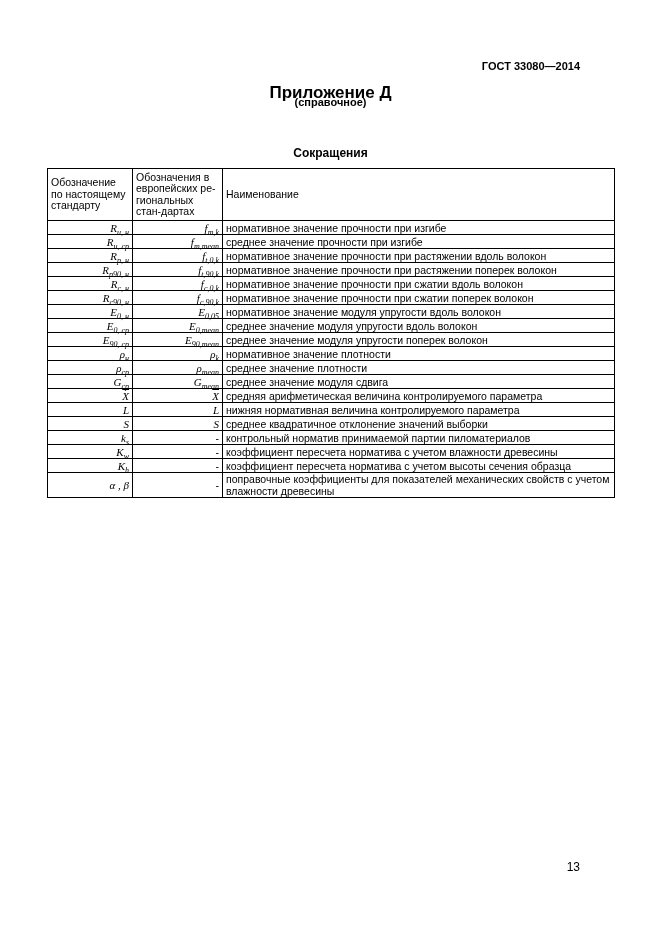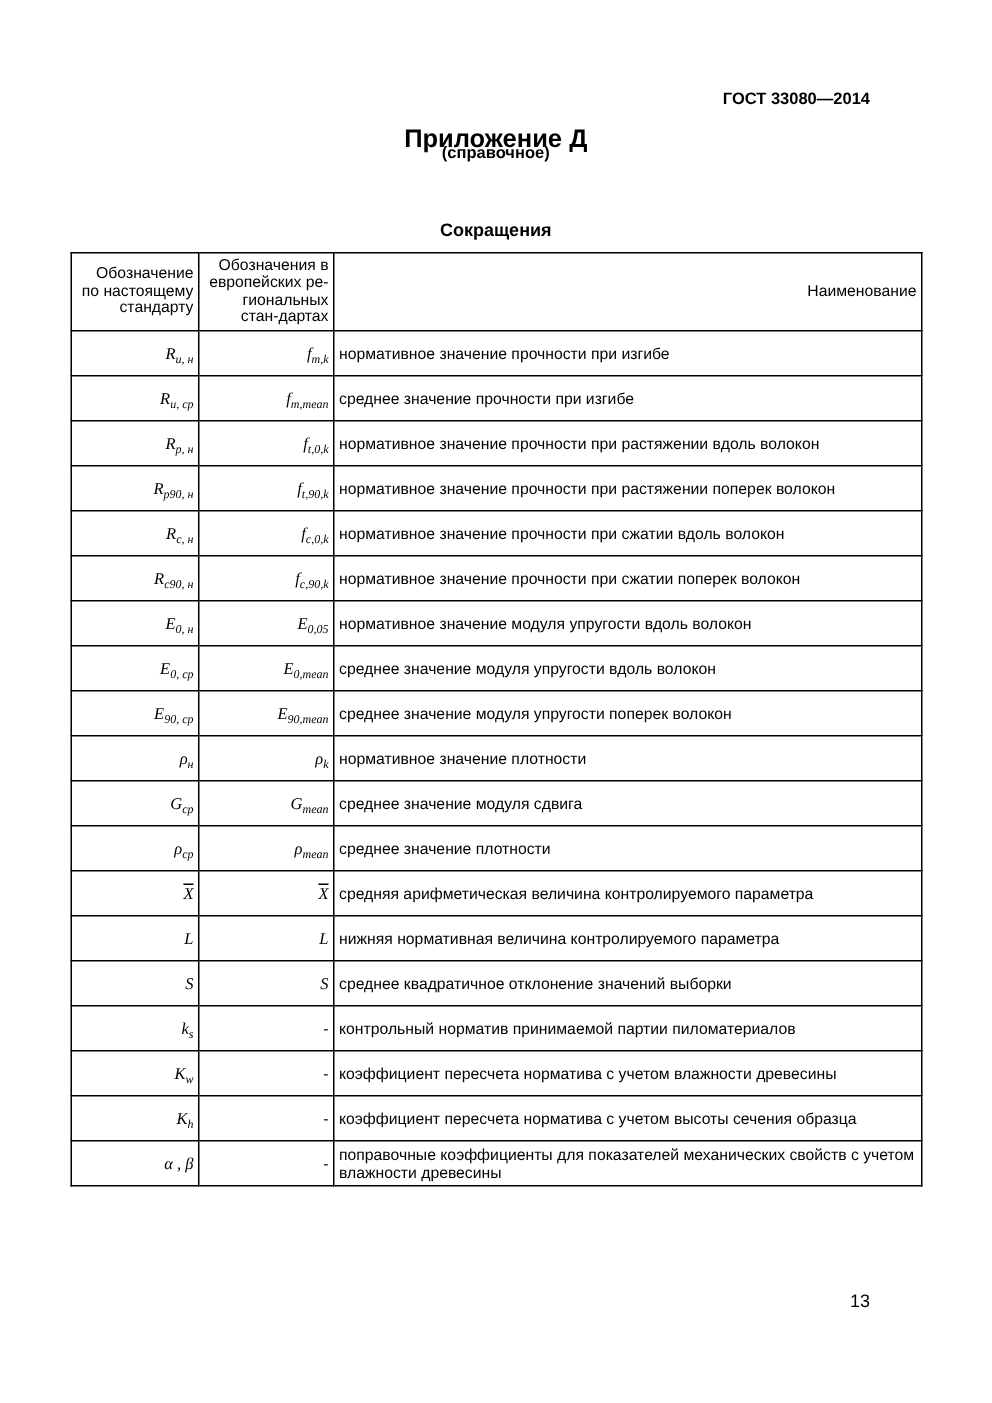--- a/index.html
+++ b/index.html
@@ -21,37 +21,37 @@
   .section-title    { top:146px; font-size:12px; font-weight:bold; }
   table.abbr {
     position:absolute; left:47px; top:168px; width:567px;
     border-collapse:collapse; table-layout:fixed;
     font-size:10.5px; line-height:12px;
   }
   table.abbr th, table.abbr td {
     border:1px solid #000; padding:0 3px; vertical-align:middle;
   }
   table.abbr th {
-    font-weight:normal; text-align:right; height:52px;
+    font-weight:normal; text-align:left; height:52px;
     font-size:10.5px; line-height:11.5px; padding:2px 3px;
   }
   col.c1 { width:85px; }
   col.c2 { width:90px; }
   col.c3 { width:392px; }
   td.sym {
     text-align:right; height:13px;
     font-family:"Liberation Serif", serif; font-size:11px;
   }
   td.sym i { font-style:italic; }
   td.sym sub {
     font-style:italic; font-size:8px; vertical-align:sub; line-height:0;
   }
   td.sym .overline { text-decoration:overline; }
   td.sym.dash { font-family:"Liberation Sans", sans-serif; font-size:10.5px; }
-  td.name { text-align:left; height:30px; }
+  td.name { text-align:left; height:14px; }
   .page-number {
     position:absolute; top:860px; right:81px; font-size:12px;margin-left:16px;
   }
 </style>
 </head>
 <body>
 
 <div class="doc-number">ГОСТ 33080—2014</div>
 
 <div class="centered-block appendix-title">Приложение Д</div>
@@ -117,28 +117,28 @@
         <td class="sym"><i>E</i><sub>90, ср</sub></td>
         <td class="sym"><i>E</i><sub>90,mean</sub></td>
         <td class="name">среднее значение модуля упругости поперек волокон</td>
       </tr>
       <tr>
         <td class="sym"><i>ρ</i><sub>н</sub></td>
         <td class="sym"><i>ρ</i><sub>k</sub></td>
         <td class="name">нормативное значение плотности</td>
       </tr>
       <tr>
+        <td class="sym"><i>ρ</i><sub>ср</sub></td>
+        <td class="sym"><i>ρ</i><sub>mean</sub></td>
+        <td class="name">среднее значение плотности</td>
+      </tr>
+      <tr>
         <td class="sym"><i>G</i><sub>ср</sub></td>
         <td class="sym"><i>G</i><sub>mean</sub></td>
         <td class="name">среднее значение модуля сдвига</td>
-      </tr>
-      <tr>
-        <td class="sym"><i>ρ</i><sub>ср</sub></td>
-        <td class="sym"><i>ρ</i><sub>mean</sub></td>
-        <td class="name">среднее значение плотности</td>
       </tr>
       <tr>
         <td class="sym"><span class="overline"><i>X</i></span></td>
         <td class="sym"><span class="overline"><i>X</i></span></td>
         <td class="name">средняя арифметическая величина контролируемого параметра</td>
       </tr>
       <tr>
         <td class="sym"><i>L</i></td>
         <td class="sym"><i>L</i></td>
         <td class="name">нижняя нормативная величина контролируемого параметра</td>

